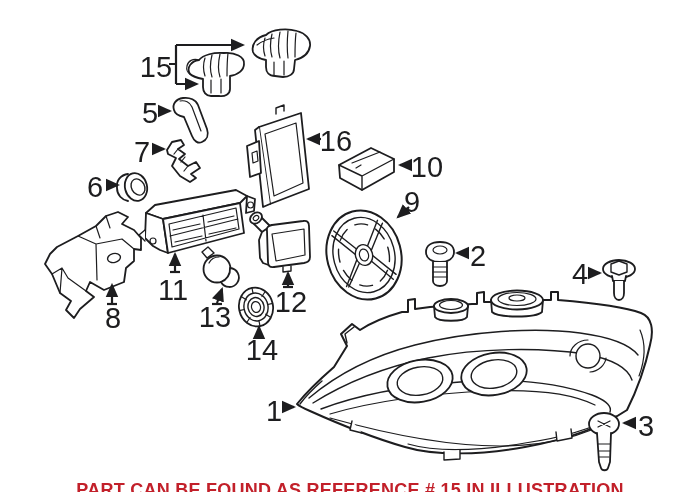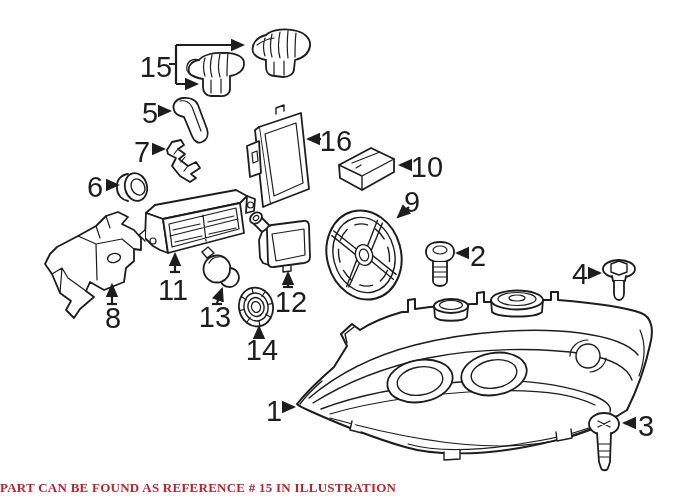--- a/index.html
+++ b/index.html
@@ -7,23 +7,23 @@
          font-family:"Liberation Sans",sans-serif;overflow:hidden;}
   svg{position:absolute;left:0;top:0;}
   .ln{stroke:var(--line,#1d1d1f);fill:none;stroke-linecap:round;stroke-linejoin:round;}
   .lnf{stroke:var(--line,#1d1d1f);fill:var(--background,#fff);stroke-linecap:round;stroke-linejoin:round;}
   .w18{stroke-width:1.8}.w14{stroke-width:1.4}.w12{stroke-width:1.2}.w20{stroke-width:2}
   .arrow{stroke:var(--line,#1d1d1f);stroke-width:2.2;fill:none;}
   .ah{fill:var(--line,#1d1d1f);stroke:none;}
   .lbl{fill:var(--line,#1d1d1f);font-size:29px;font-family:"Liberation Sans",sans-serif;
        text-anchor:middle;}
   .dash{stroke-dasharray:13 9;}
-  .caption{position:absolute;left:0;top:480px;width:700px;
-           color:var(--caption-red,#c2202a);font-weight:bold;font-size:13px;
-           letter-spacing:.25px;font-family:Liberation Serif, serif;}
+  .caption{position:absolute;left:0;top:480px;width:700px;text-align:center;
+           color:var(--caption-red,#c2202a);font-weight:bold;font-size:18px;
+           letter-spacing:.25px;font-family:Liberation Sans, sans-serif;}
 </style>
 </head>
 <body>
 
 <div class="stage">
 <svg width="700" height="501" viewBox="0 0 700 501">
   <defs>
     <marker id="ah" viewBox="0 0 10 10" refX="8.5" refY="5" markerWidth="6.5" markerHeight="6.5" orient="auto-start-reverse">
       <path class="ah" d="M0,0.6 L10,5 L0,9.4 Z"></path>
     </marker>

